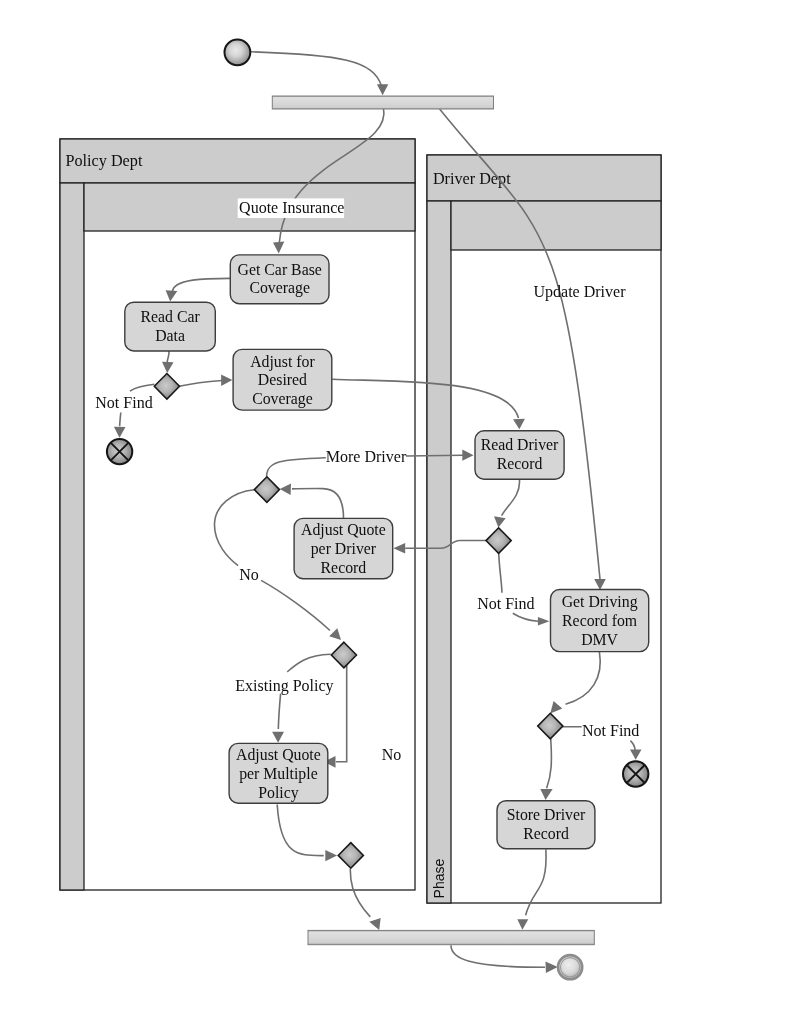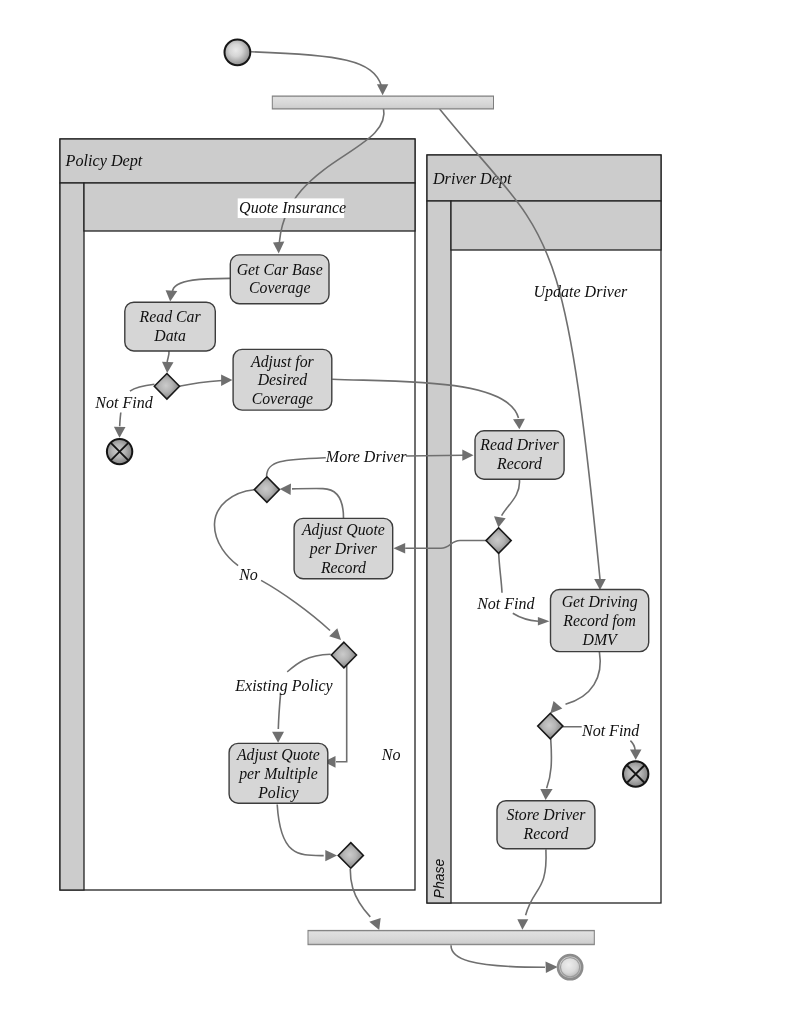--- a/index.html
+++ b/index.html
@@ -1,18 +1,18 @@
 <!DOCTYPE html>
 <html><head>
 <meta charset="utf-8">
 <title>Activity Diagram</title>
 <style>
   html,body{margin:0;padding:0;background:#ffffff;}
   body{width:787px;height:1024px;overflow:hidden;font-family:"Liberation Serif",serif;}
-  #canvas{position:relative;width:775px;height:1024px;background:#fff;font-style:italic;}
+  #canvas{position:relative;width:775px;height:1024px;background:#fff;}
   svg{position:absolute;left:0;top:0;display:block;}
   .lane-title{font-family:"Liberation Serif",serif;font-size:16.2px;fill:#0f0f0f;}
   .node-text{font-family:"Liberation Serif",serif;font-size:15.8px;fill:#0f0f0f;text-anchor:middle;}
   .edge-label{font-family:"Liberation Serif",serif;font-size:16px;fill:#0f0f0f;}
   .phase-title{font-family:"Liberation Sans",sans-serif;font-size:14px;fill:#0f0f0f;}
   .lane-rect{fill:#ffffff;stroke:#222;stroke-width:1.3;}
   .lane-head{fill:#cccccc;stroke:#222;stroke-width:1.3;}
   .lane-band{fill:#cccccc;stroke:#222;stroke-width:1.3;}
   .edge{fill:none;stroke:#6f6f6f;stroke-width:1.6;}
   .arrow{fill:#6f6f6f;}

